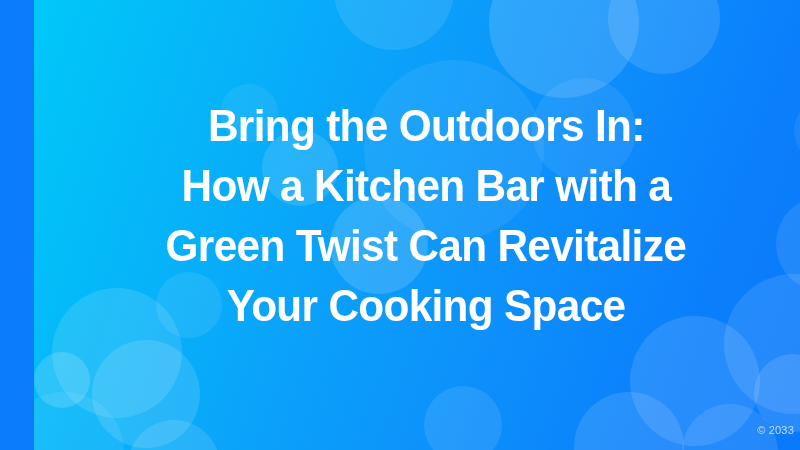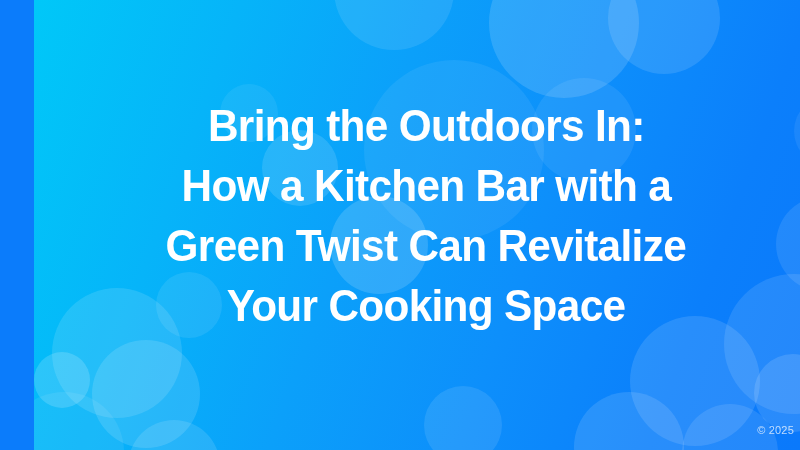--- a/index.html
+++ b/index.html
@@ -104,15 +104,15 @@
       <div class="circle" style="left: 186px; top: 84px; width: 58px; height: 58px; background: rgb(255, 255, 255); opacity: 0.07;"></div>
     </div>
 
   <div id="title-block">
     <div class="title-line">Bring the Outdoors In:</div>
     <div class="title-line">How a Kitchen Bar with a</div>
     <div class="title-line">Green Twist Can Revitalize</div>
     <div class="title-line">Your Cooking Space</div>
   </div>
 
-  <div id="copyright">© 2025</div>
+  <div id="copyright">© 2033</div>
 
 </div>
 
 </body></html>

